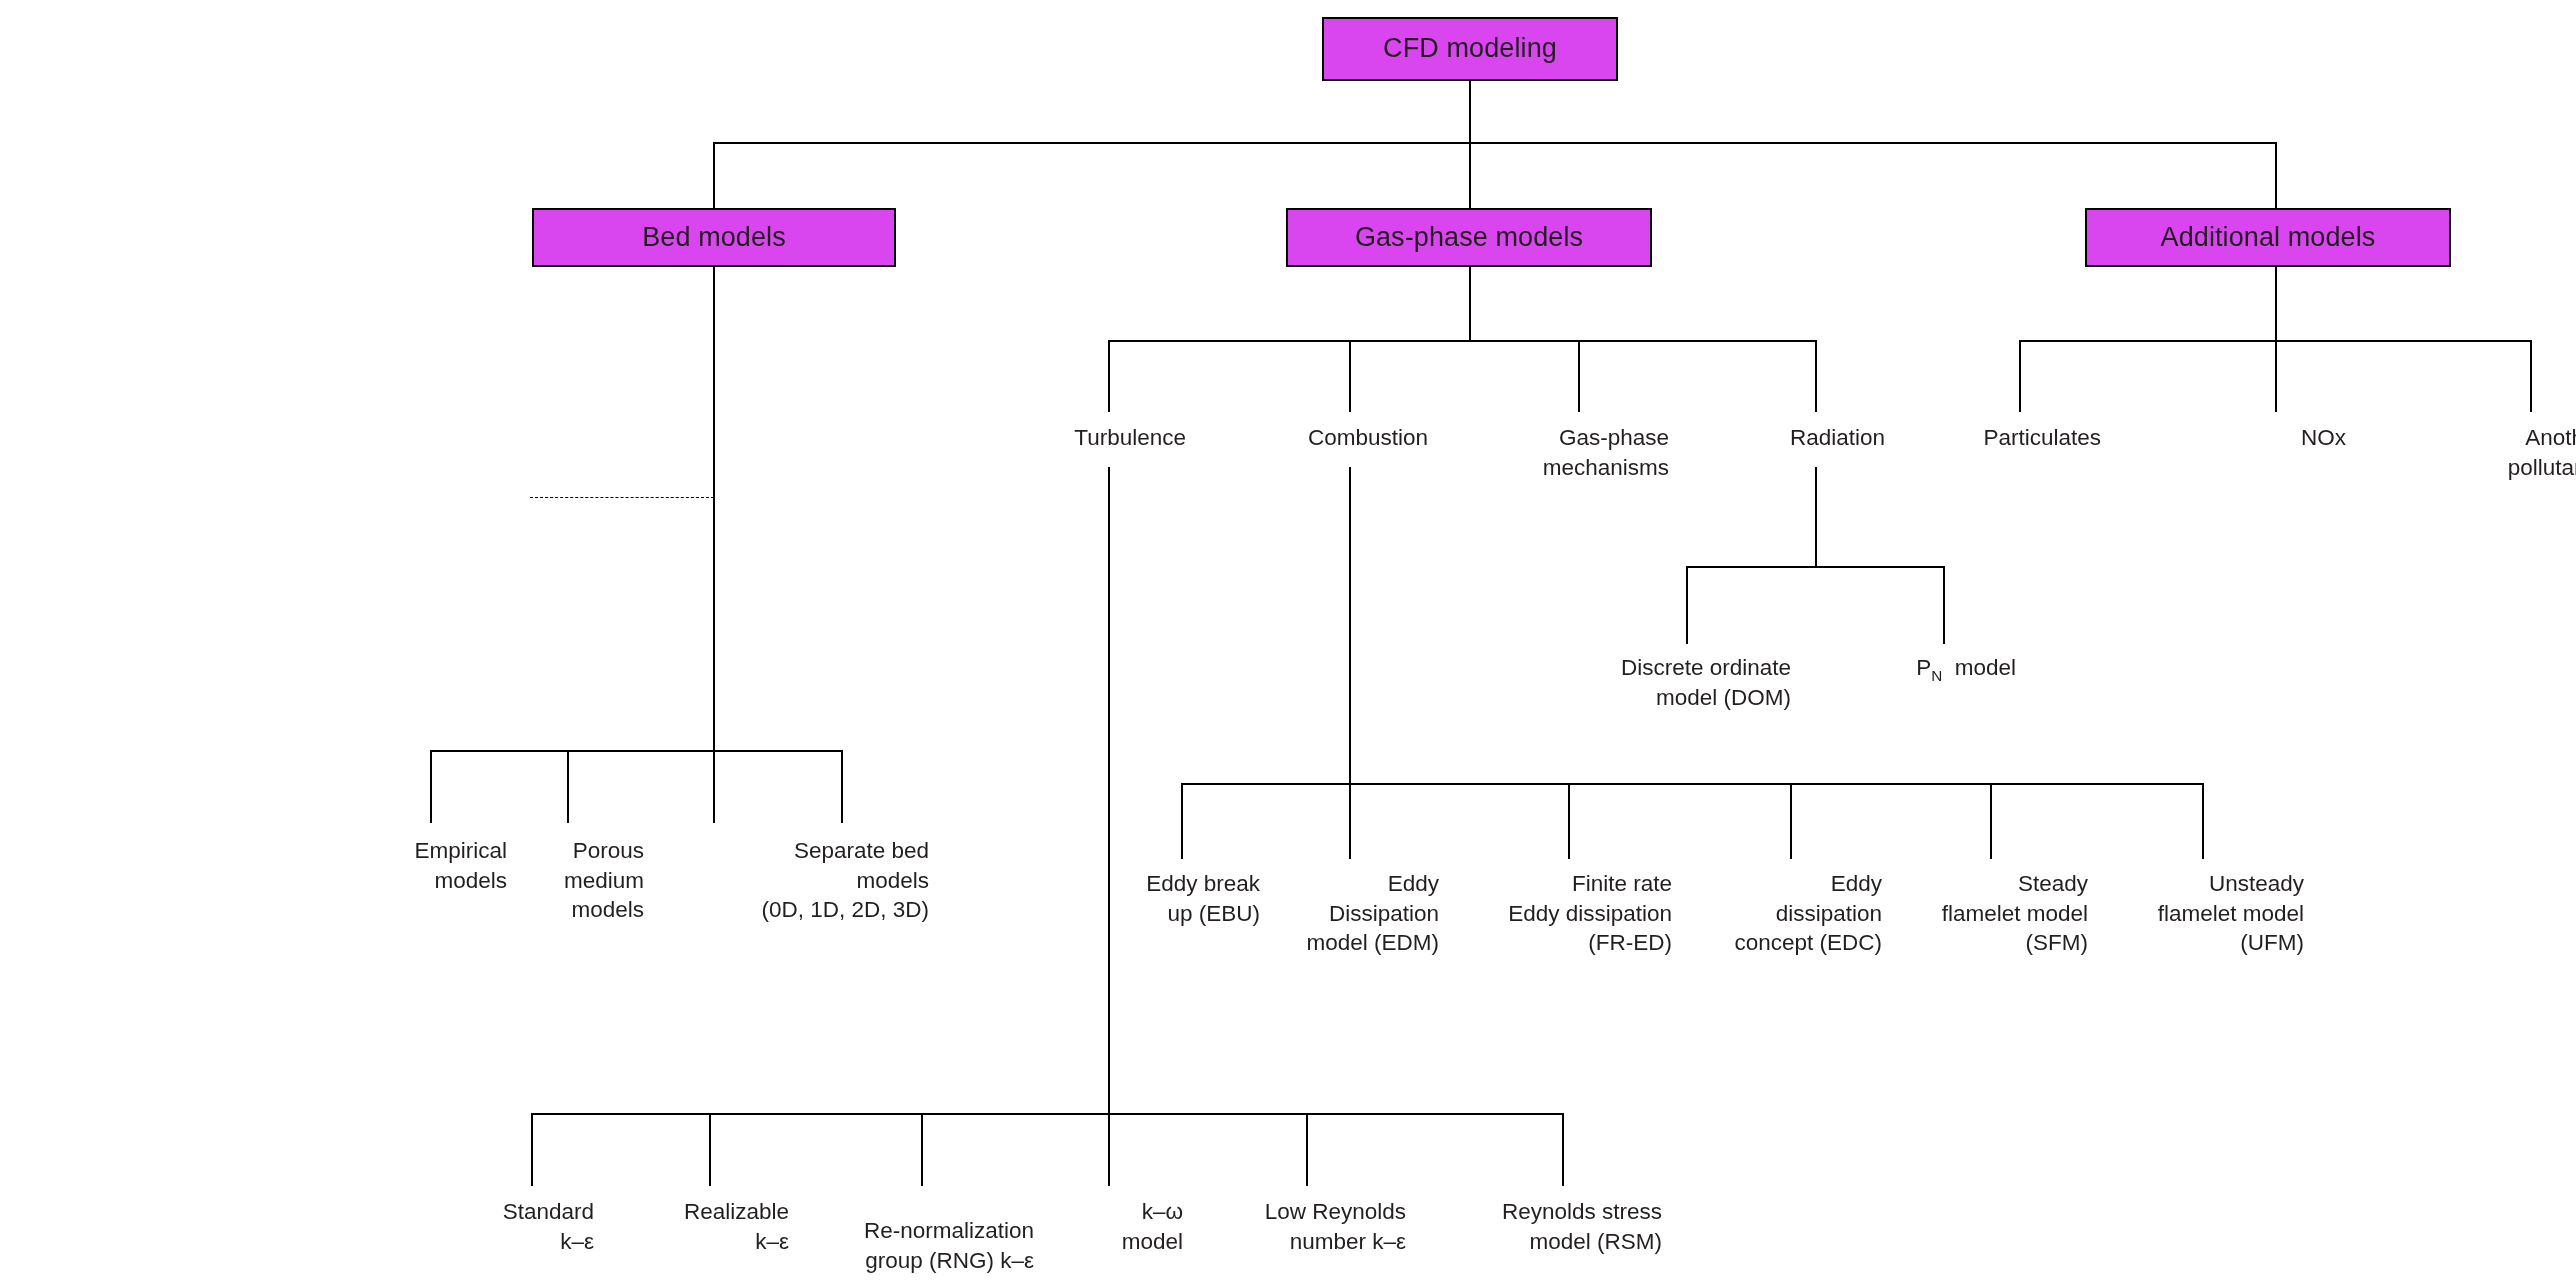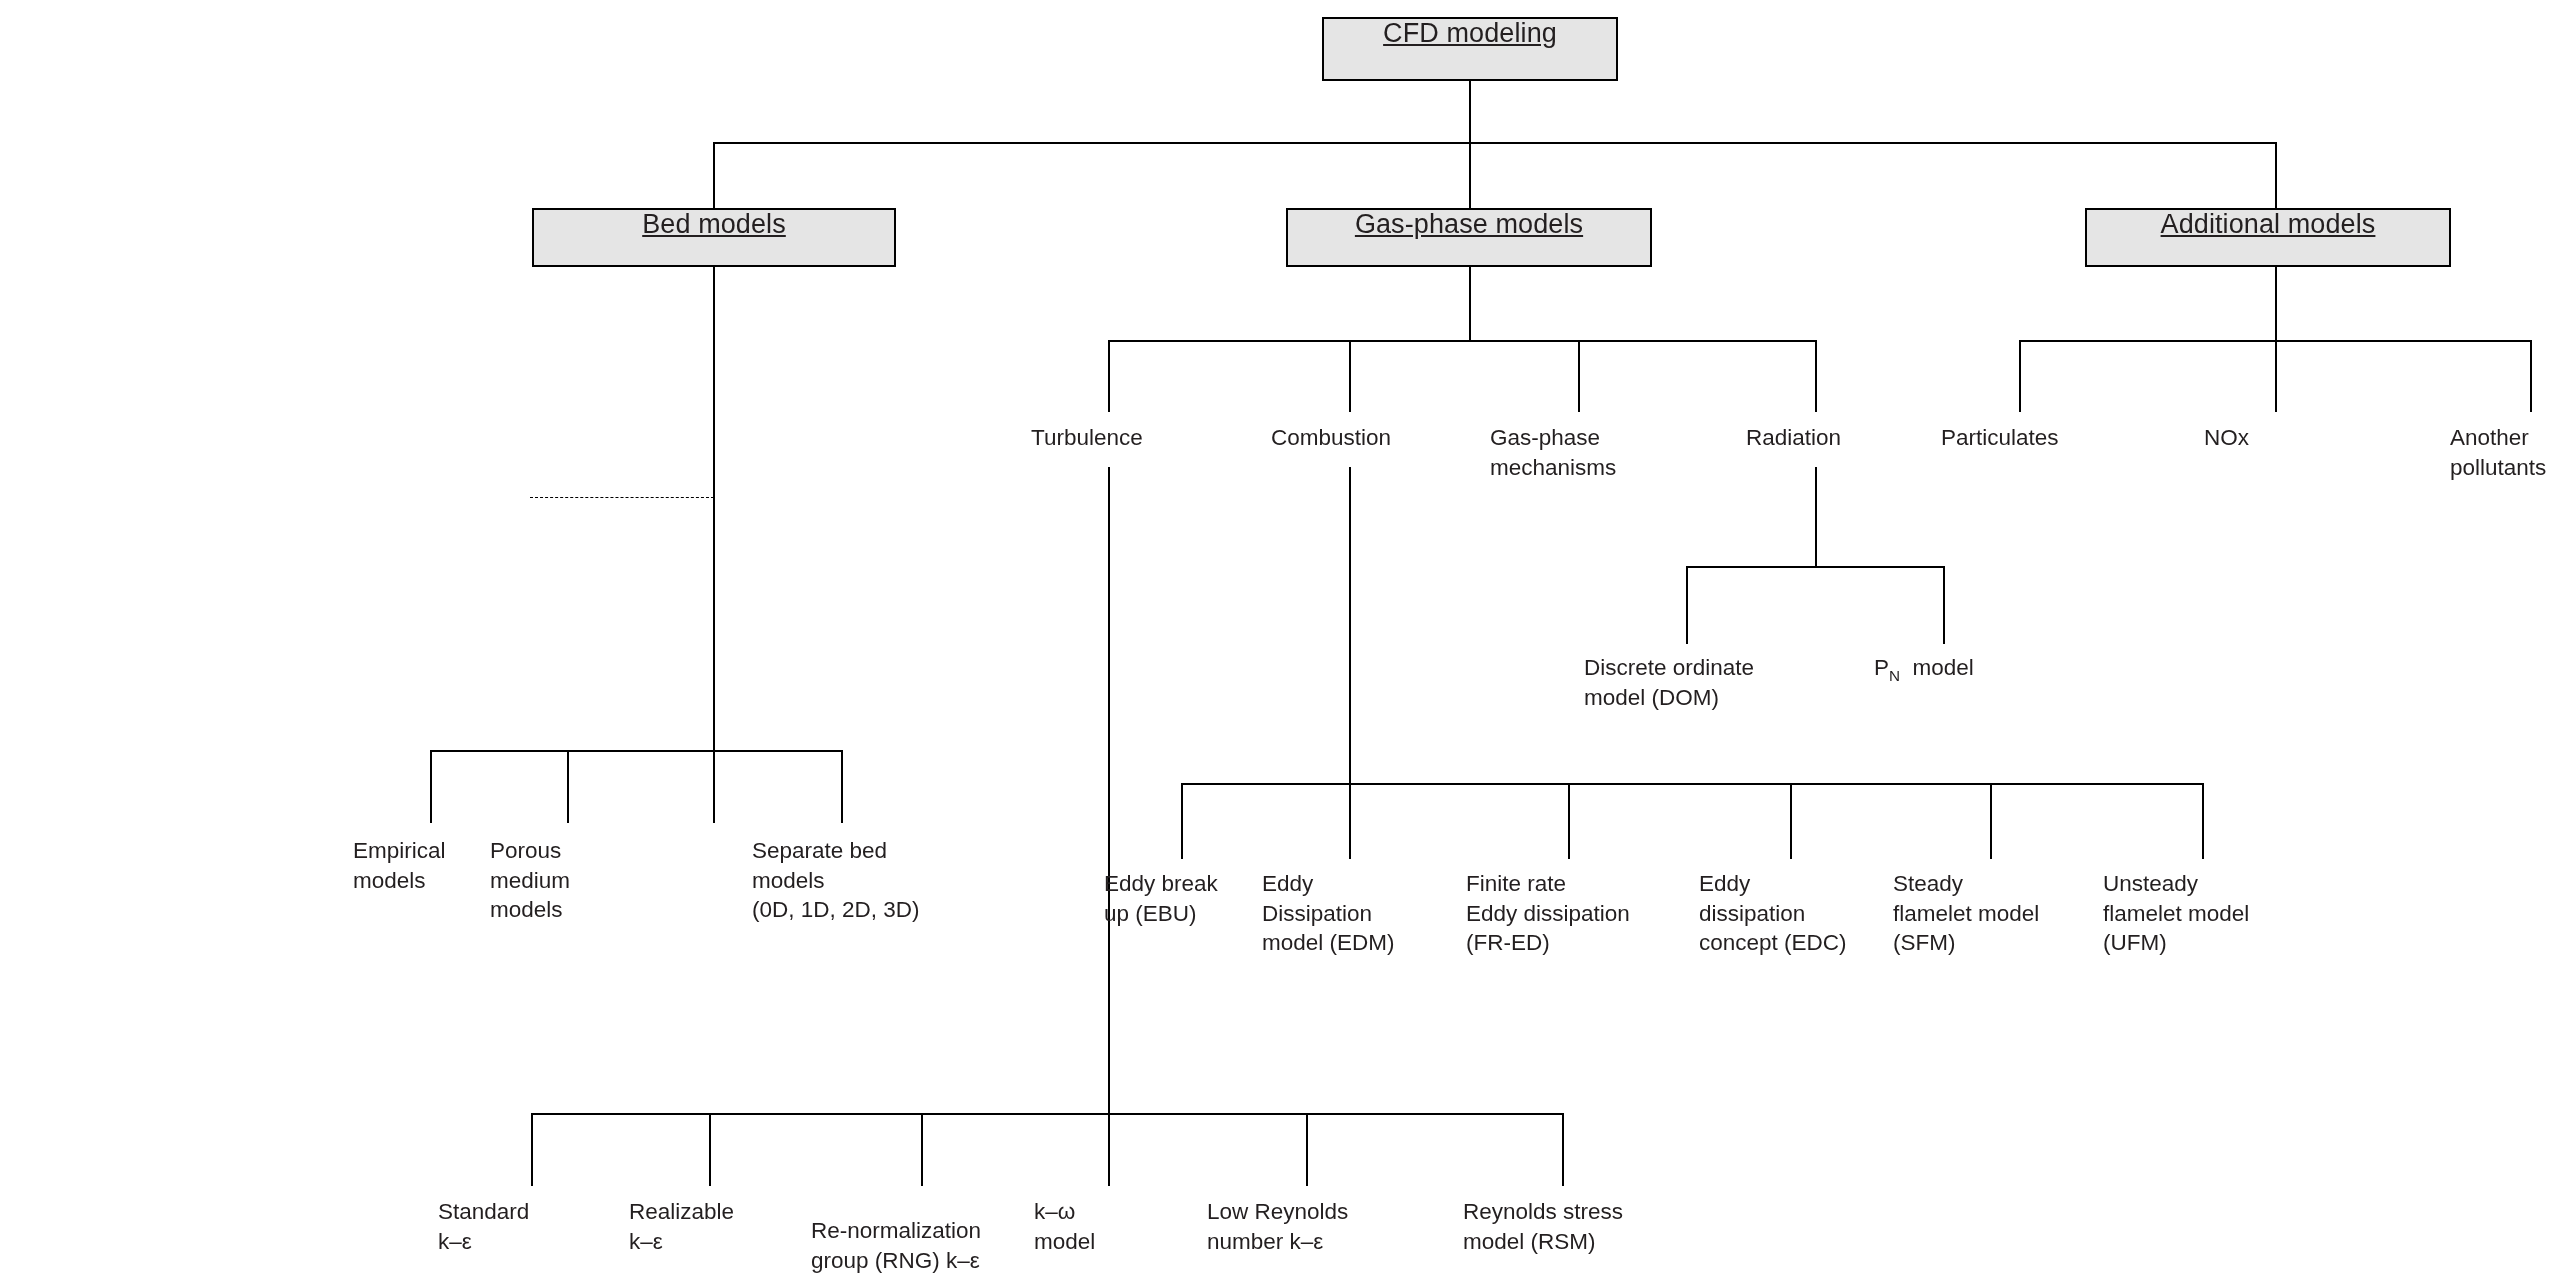--- a/index.html
+++ b/index.html
@@ -15,25 +15,25 @@
     background: #ffffff;
     font-family: "Liberation Sans", sans-serif;
     color: #231f20;
     overflow: hidden;
   }
 
   
   .box {
     position: absolute;
     border: 2.4px solid #000000;
-    background: #e5e5e5;
+    background: #d946ef;
     display: flex;
+    align-items: center;
     justify-content: center;
     box-sizing: border-box;
-    text-decoration: underline;
   }
   .box > span {
     font-size: 27px;
     line-height: 1.1;
     letter-spacing: 0.1px;
     white-space: nowrap;
   }
 
   .dashbox {
     position: absolute;
@@ -68,21 +68,21 @@
     position: absolute;
     height: 0;
     border-top: 1.8px dashed #000000;
   }
 
   
   .leaf {
     position: absolute;
     font-size: 22.5px;
     line-height: 1.32;
-    text-align: left;
+    text-align: right;
     white-space: pre-line;
     color: #231f20;
   }
   .leaf sub {
     font-size: 0.68em;
     vertical-align: sub;
   }
 </style>
 </head>
 <body>

